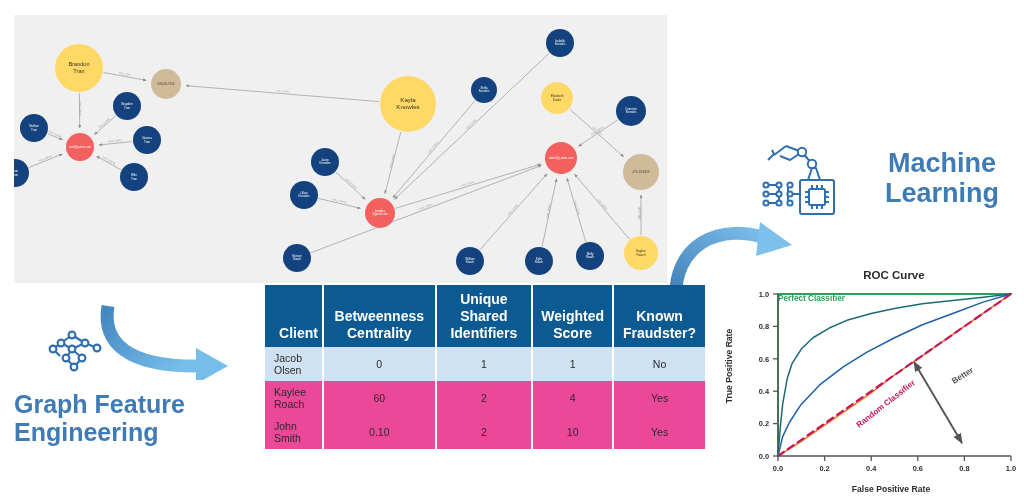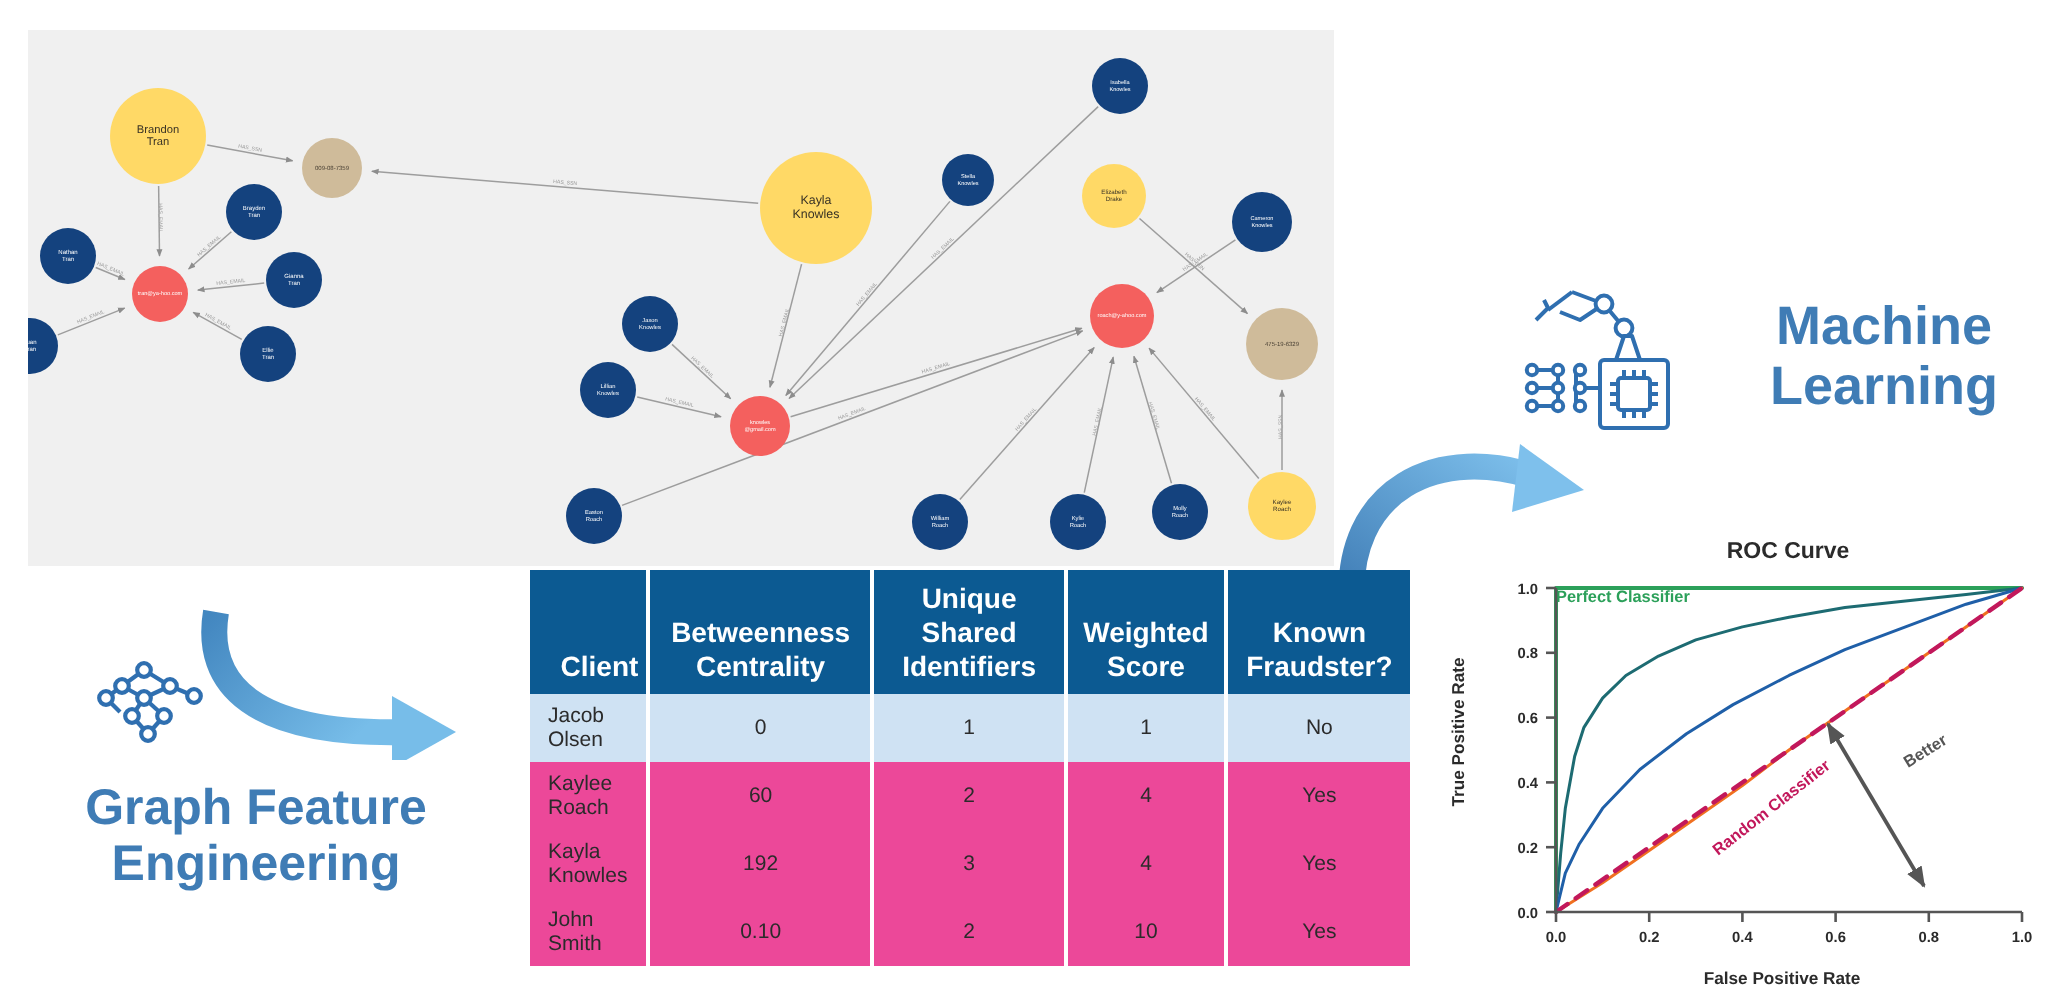--- a/index.html
+++ b/index.html
@@ -11,21 +11,21 @@
                background:#f0f0f0;overflow:hidden;}
   #graph-svg{position:absolute;left:0;top:0;width:653px;height:268px;}
 
   .node-label{font-family:"Liberation Sans",sans-serif;text-anchor:middle;
               dominant-baseline:middle;pointer-events:none;}
   .edge-label{font-family:"Liberation Sans",sans-serif;font-size:2.6px;
               fill:#9a9a9a;text-anchor:middle;}
 
   
   .caption{position:absolute;color:#3f7cb5;font-weight:bold;line-height:1.12;}
-  #gfe-caption{left:14px;top:390px;width:228px;text-align:center;font-size:25px;}
+  #gfe-caption{left:14px;top:390px;width:228px;font-size:25px;}
   #ml-caption{left:862px;top:148px;width:160px;text-align:center;font-size:27px;}
 
   #gfe-icon{position:absolute;left:48px;top:325px;width:62px;height:56px;}
   #ml-icon{position:absolute;left:762px;top:138px;width:95px;height:86px;}
 
   .flow-arrow{position:absolute;}
   #arrow-left{left:96px;top:302px;width:148px;height:78px;}
   #arrow-right{left:668px;top:212px;width:136px;height:92px;}
 
   
@@ -329,27 +329,20 @@
         <td>No</td>
       </tr>
       <tr class="even">
         <td class="col-client">Kaylee Roach</td>
         <td>60</td>
         <td>2</td>
         <td>4</td>
         <td>Yes</td>
       </tr>
       <tr class="even">
-        <td class="col-client">Kayla Knowles</td>
-        <td>192</td>
-        <td>3</td>
-        <td>4</td>
-        <td>Yes</td>
-      </tr>
-      <tr class="even">
         <td class="col-client">John Smith</td>
         <td>0.10</td>
         <td>2</td>
         <td>10</td>
         <td>Yes</td>
       </tr>
     </tbody>
 </table>
 
 <svg id="roc-chart" viewBox="0 0 308 245">

